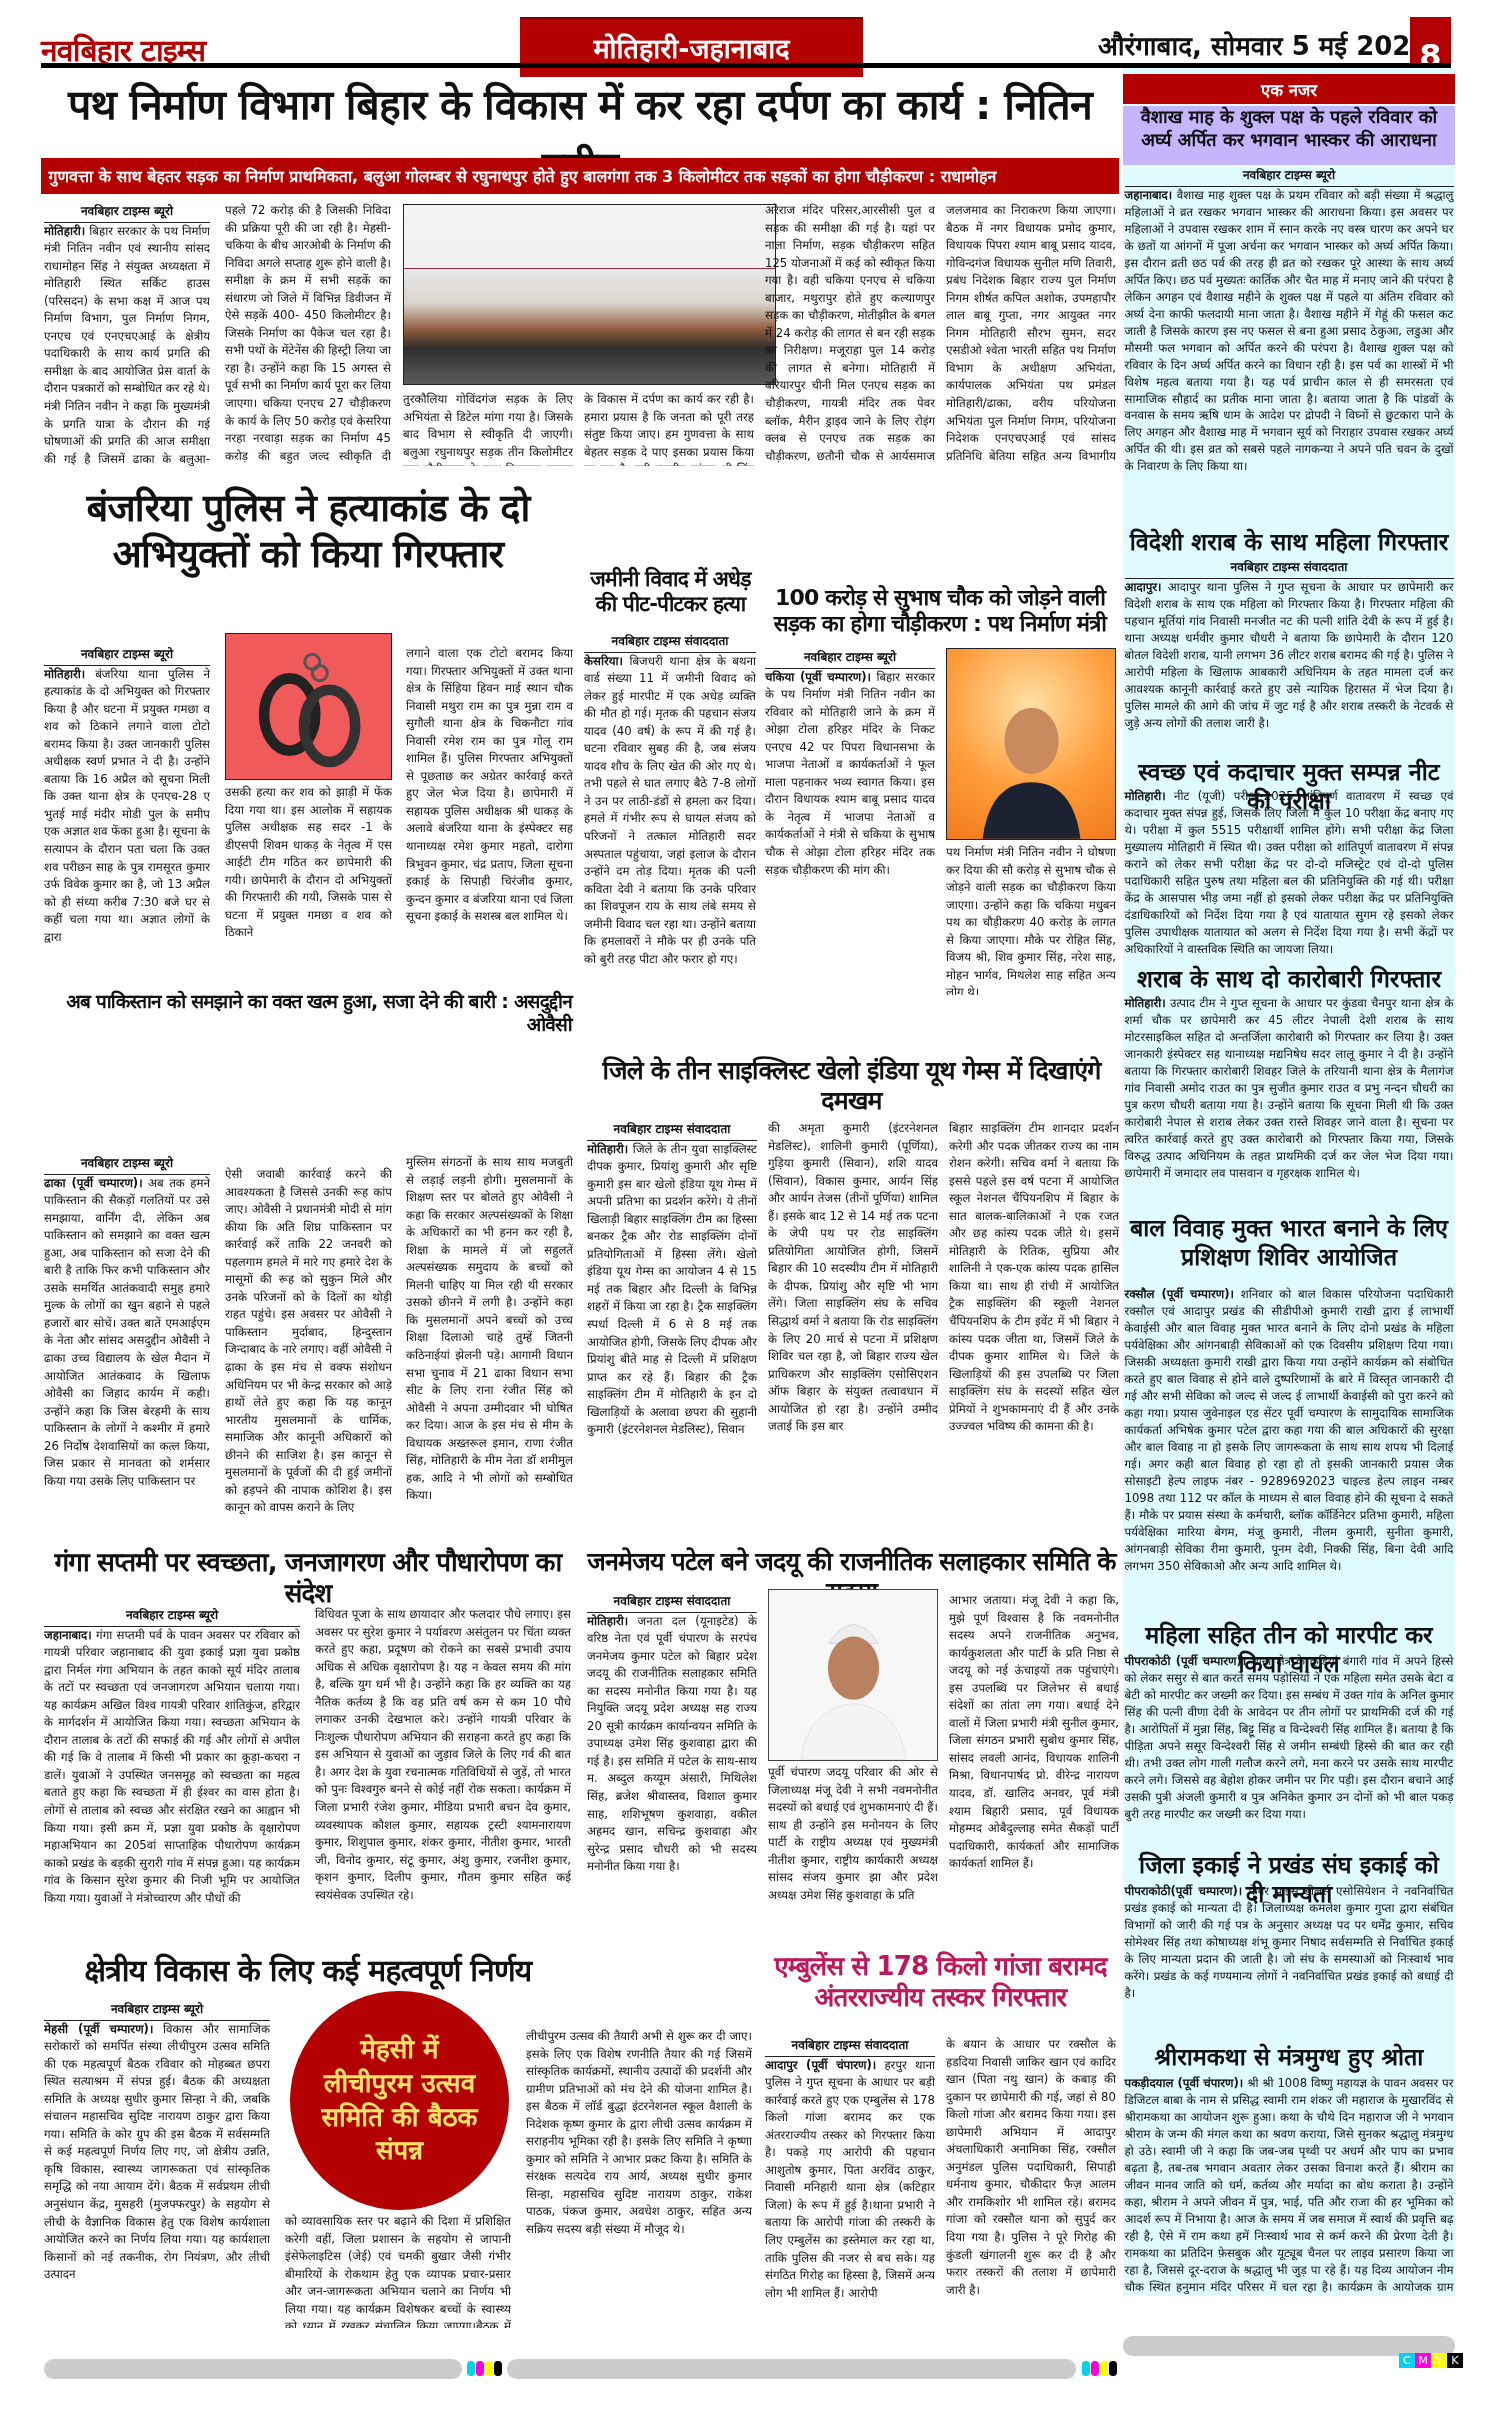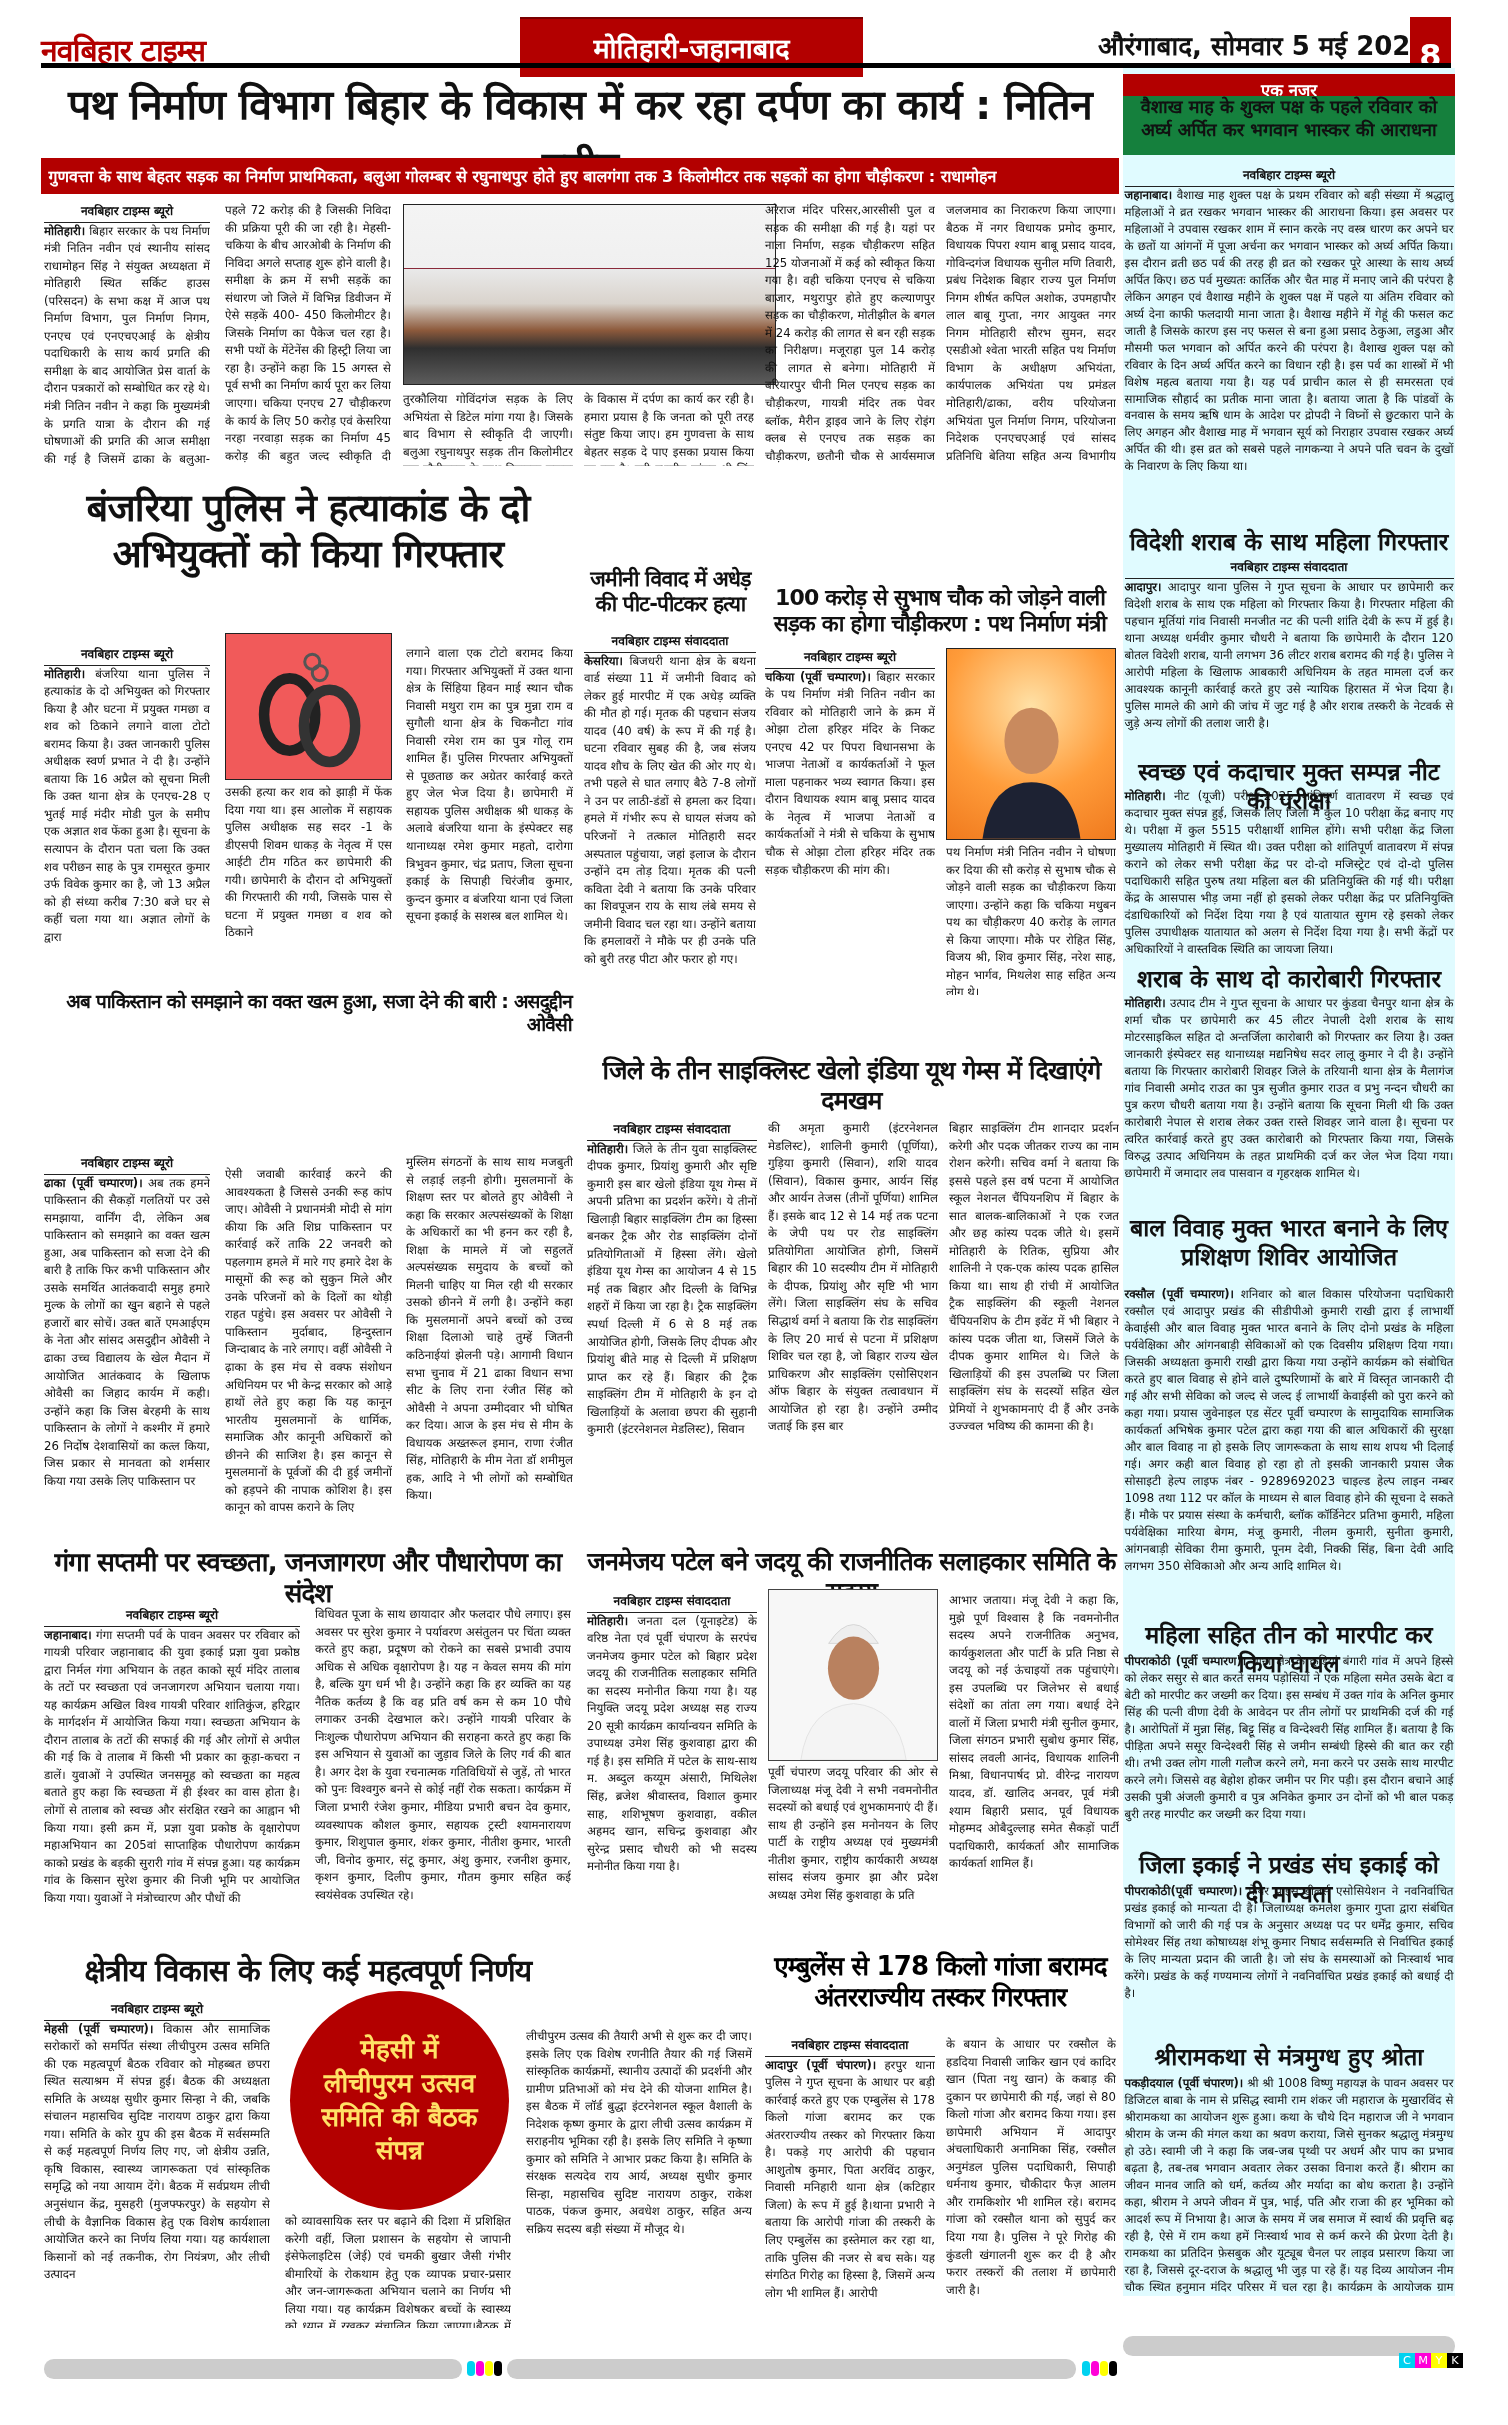--- a/index.html
+++ b/index.html
@@ -1,19 +1,19 @@
 <!DOCTYPE html>
 <html style="font-size:12px"><head>
 <meta charset="utf-8">
 <style>
   * { box-sizing: border-box; margin: 0; padding: 0; }
   html, body { background: #ffffff; }
   body { width: 1508px; height: 2426px; position: relative; overflow: hidden; font-family: "DejaVu Sans", sans-serif; color: #111; }
   .abs { position: absolute; }
-  .red { color: #000000; }
+  .red { color: #be185d; }
   
   .masthead-title { left: 41px; top: 29px; font-size: 30px; font-weight: bold; color: #b30000; letter-spacing: -0.8px; }
   .edition-box { left: 520px; top: 16.6px; width: 343px; height: 60px; background: #b30000; color: #fff; font-size: 27px; font-weight: bold; display: flex; align-items: center; justify-content: center; border-top: 2.3px solid #7a0000; }
   .dateline { left: 1098px; top: 27px; font-size: 26px; font-weight: bold; }
   .page-num { left: 1410px; top: 16.6px; width: 41px; height: 79px; background: #b30000; color: #fff; font-size: 32px; font-weight: bold; display: flex; align-items: center; justify-content: center; }
   .mast-rule { left: 41px; top: 63px; width: 1410px; height: 4.5px; background: #000; }
   
   .lead-head { left: 41px; top: 75px; width: 1078px; font-size: 41px; font-weight: bold; text-align: center; line-height: 1.5; letter-spacing: -0.8px; }
   .lead-strap { left: 41px; top: 158px; width: 1078px; height: 36px; background: #b30000; color: #fff; font-size: 16px; font-weight: bold; display: flex; align-items: center; padding: 0 7.5px; white-space: nowrap; overflow: hidden; }
   
@@ -193,21 +193,21 @@
   <b>आदापुर (पूर्वी चंपारण)।</b>
   <span>हरपुर थाना पुलिस ने गुप्त सूचना के आधार पर बड़ी कार्रवाई करते हुए एक एम्बुलेंस से 178 किलो गांजा बरामद कर एक अंतरराज्यीय तस्कर को गिरफ्तार किया है। पकड़े गए आरोपी की पहचान आशुतोष कुमार, पिता अरविंद ठाकुर, निवासी मनिहारी थाना क्षेत्र (कटिहार जिला) के रूप में हुई है।थाना प्रभारी ने बताया कि आरोपी गांजा की तस्करी के लिए एम्बुलेंस का इस्तेमाल कर रहा था, ताकि पुलिस की नजर से बच सके। यह संगठित गिरोह का हिस्सा है, जिसमें अन्य लोग भी शामिल हैं। आरोपी</span>
 </div>
 <div class="abs col" style="left:946px; top:2036px; width:170px; height:292px; overflow:hidden;">
   <span>के बयान के आधार पर रक्सौल के हडदिया निवासी जाकिर खान एवं कादिर खान (पिता नथु खान) के कबाड़ की दुकान पर छापेमारी की गई, जहां से 80 किलो गांजा और बरामद किया गया। इस छापेमारी अभियान में आदापुर अंचलाधिकारी अनामिका सिंह, रक्सौल अनुमंडल पुलिस पदाधिकारी, सिपाही धर्मनाथ कुमार, चौकीदार फैज़ आलम और रामकिशोर भी शामिल रहे। बरामद गांजा को रक्सौल थाना को सुपुर्द कर दिया गया है। पुलिस ने पूरे गिरोह की कुंडली खंगालनी शुरू कर दी है और फरार तस्करों की तलाश में छापेमारी जारी है।</span>
 </div>
 
 <div class="abs sidebar"></div>
 <div class="abs ek-najar">एक नजर</div>
 
-<div class="abs side-head" style="top:96px; height:59px; background:#15803d;">वैशाख माह के शुक्ल पक्ष के पहले रविवार को अर्घ्य अर्पित कर भगवान भास्कर की आराधना</div>
+<div class="abs side-head" style="top:106px; height:59px; background:#c4b5fd;">वैशाख माह के शुक्ल पक्ष के पहले रविवार को अर्घ्य अर्पित कर भगवान भास्कर की आराधना</div>
 <div class="abs side-body" style="top:167px; height:332px; overflow:hidden;">
   <div class="byline">नवबिहार टाइम्स ब्यूरो</div>
   <b>जहानाबाद।</b>
   <span>वैशाख माह शुक्ल पक्ष के प्रथम रविवार को बड़ी संख्या में श्रद्धालु महिलाओं ने व्रत रखकर भगवान भास्कर की आराधना किया। इस अवसर पर महिलाओं ने उपवास रखकर शाम में स्नान करके नए वस्त्र धारण कर अपने घर के छतों या आंगनों में पूजा अर्चना कर भगवान भास्कर को अर्घ्य अर्पित किया। इस दौरान व्रती छठ पर्व की तरह ही व्रत को रखकर पूरे आस्था के साथ अर्घ्य अर्पित किए। छठ पर्व मुख्यतः कार्तिक और चैत माह में मनाए जाने की परंपरा है लेकिन अगहन एवं वैशाख महीने के शुक्ल पक्ष में पहले या अंतिम रविवार को अर्घ्य देना काफी फलदायी माना जाता है। वैशाख महीने में गेहूं की फसल कट जाती है जिसके कारण इस नए फसल से बना हुआ प्रसाद ठेकुआ, लडुआ और मौसमी फल भगवान को अर्पित करने की परंपरा है। वैशाख शुक्ल पक्ष को रविवार के दिन अर्घ्य अर्पित करने का विधान रही है। इस पर्व का शास्त्रों में भी विशेष महत्व बताया गया है। यह पर्व प्राचीन काल से ही समरसता एवं सामाजिक सौहार्द का प्रतीक माना जाता है। बताया जाता है कि पांडवों के वनवास के समय ऋषि धाम के आदेश पर द्रोपदी ने विघ्नों से छुटकारा पाने के लिए अगहन और वैशाख माह में भगवान सूर्य को निराहार उपवास रखकर अर्घ्य अर्पित की थी। इस व्रत को सबसे पहले नागकन्या ने अपने पति चवन के दुखों के निवारण के लिए किया था।</span>
 </div>
 
 <div class="abs side-head big" style="top:528px;">विदेशी शराब के साथ महिला गिरफ्तार</div>
 <div class="abs side-body" style="top:559px; height:196px; overflow:hidden;">
   <div class="byline">नवबिहार टाइम्स संवाददाता</div>
   <b>आदापुर।</b>

